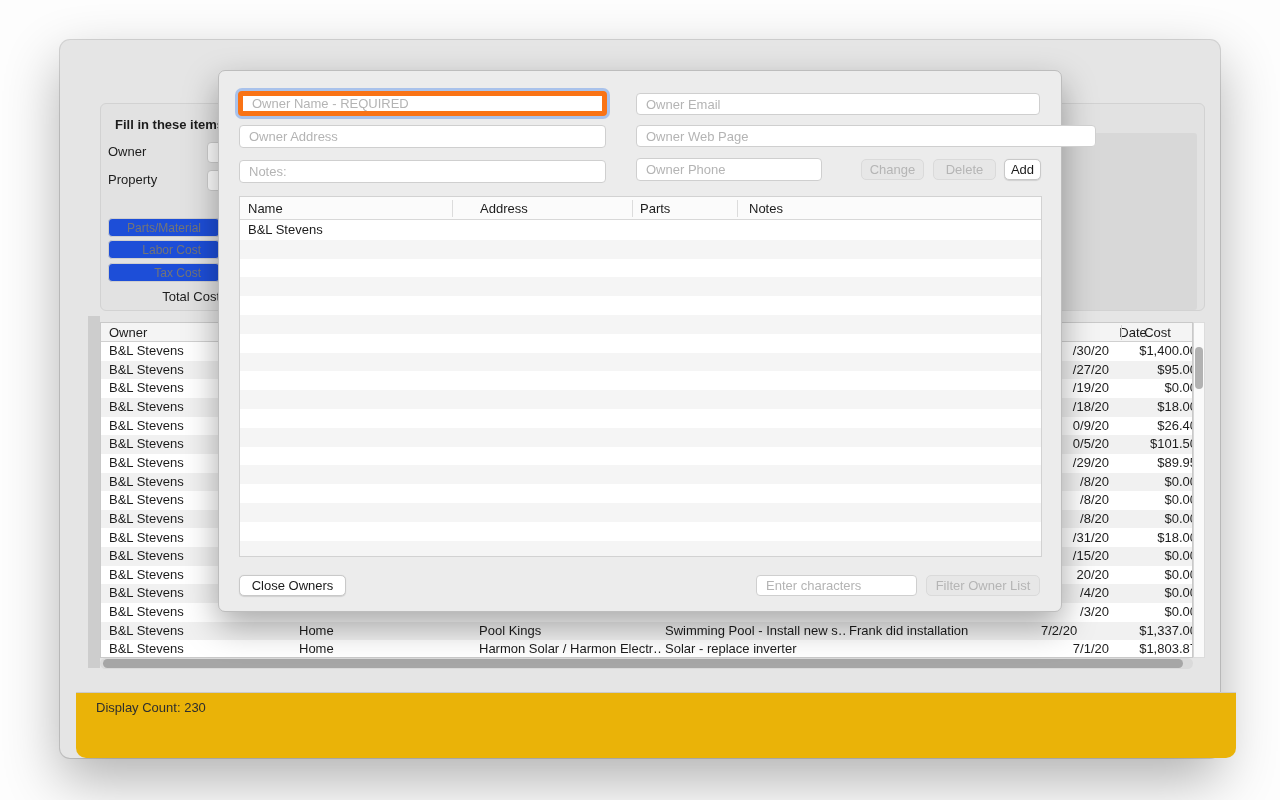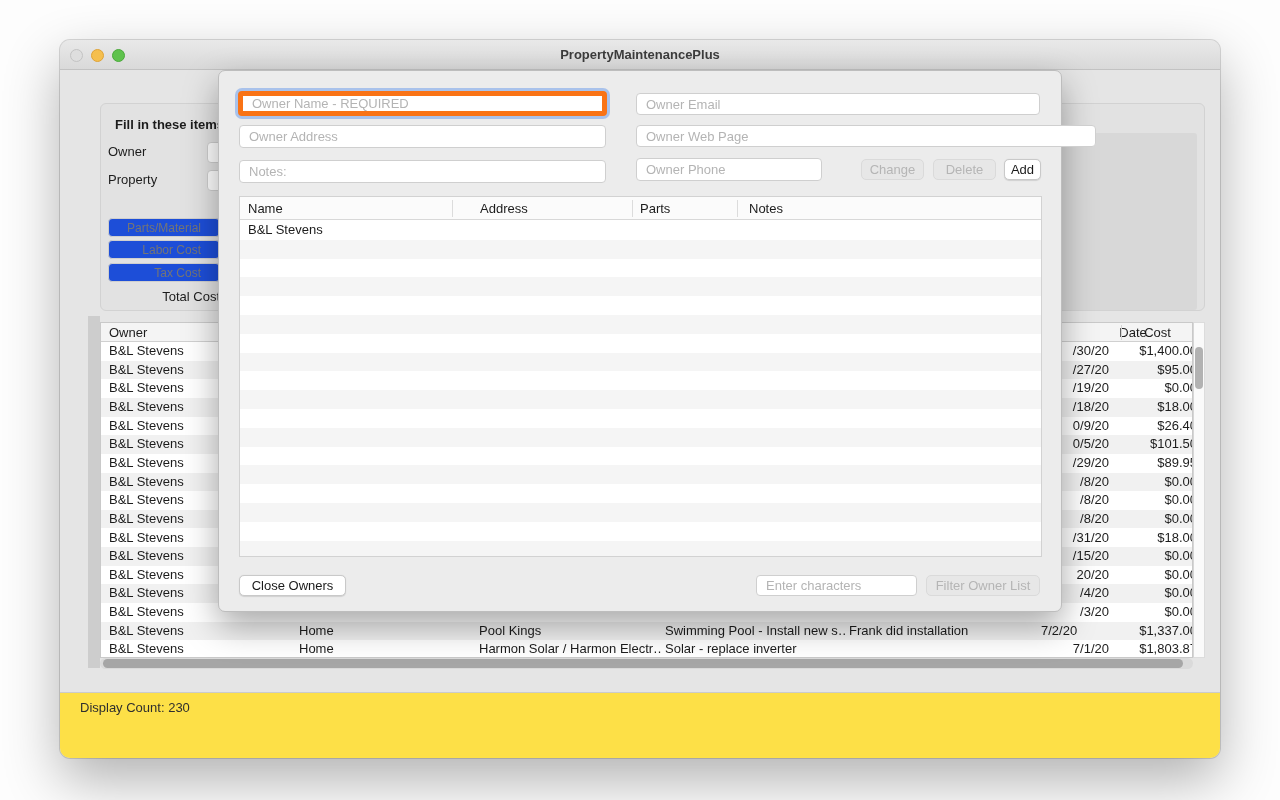--- a/index.html
+++ b/index.html
@@ -49,21 +49,21 @@
   #main-vscroll { left:1133px; top:282px; width:12px; height:336px; background:#fafafa;
     border:1px solid #dcdcdc; border-left:1px solid #d6d6d6; }
   #main-vscroll .thumb { position:absolute; left:1px; top:24px; width:8px; height:42px;
     background:#b2b2b2; border-radius:4px; }
   #main-hscroll { left:40px; top:618px; width:1093px; height:11px; background:#dadada;
     border-radius:6px; }
   #main-hscroll .thumb { position:absolute; left:3px; top:1px; width:1080px; height:9px;
     background:#a6a6a6; border-radius:5px; }
 
   
-  #status-bar { left:0; top:652px; width:1160px; height:66px; background:#fde047;
+  #status-bar { left:16px; top:652px; width:1160px; height:66px; background:#eab308;
     border-top:1px solid #cbcbcb; border-radius:0 0 10px 10px; }
   #status-text { position:absolute; left:20px; top:7px; font-size:13px; color:#2e2e2e; }
 
   
   #owners-dialog { position:absolute; left:158px; top:30px; width:844px; height:542px;
     background:#ececec; border:1px solid #bdbdbd; border-radius:7px;
     box-shadow:0 14px 34px rgba(0,0,0,.34); }
   .txt { position:absolute; background:#fff; border:1px solid #cfcfcf; border-radius:4px;
     font-size:13px; padding:0 9px; font-family:"Liberation Sans",sans-serif; color:#1c1c1c;
     outline:none; }
@@ -96,26 +96,20 @@
   .d-row.alt { background:#f5f5f5; }
   .d-cell { position:absolute; top:0; height:100%; white-space:nowrap; overflow:hidden; }
 
   .hcell { position:absolute; top:0; height:100%; display:flex; align-items:center; }
 </style>
 </head>
 <body>
 
 <div id="app-window">
 
-  <div id="titlebar">
-    <span class="light close"></span>
-    <span class="light min"></span>
-    <span class="light zoom"></span>
-    <div id="window-title">PropertyMaintenancePlus</div>
-  </div>
 
   <div id="group-box" class="abs"></div>
   <div id="group-dark-area" class="abs"></div>
   <div id="fill-items-label" class="abs">Fill in these items</div>
 
   <div class="abs side-label" style="left:48px; top:104px;">Owner</div>
   <div class="abs field-sliver" style="left:147px; top:102px;"></div>
   <div class="abs side-label" style="left:48px; top:132px;">Property</div>
   <div class="abs field-sliver" style="left:147px; top:130px;"></div>
 

